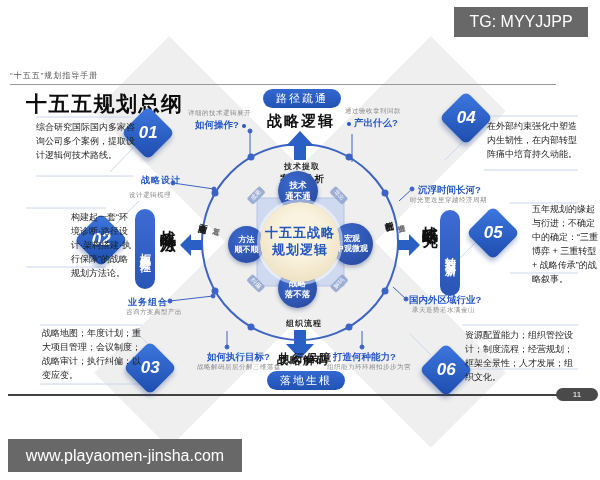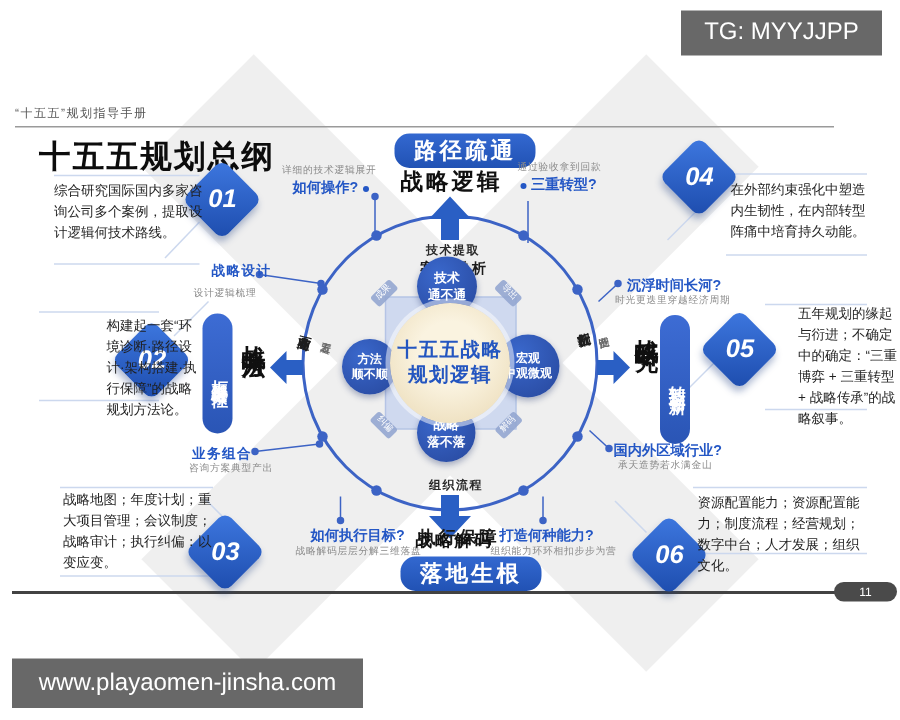--- a/index.html
+++ b/index.html
@@ -19,21 +19,21 @@
   .footer-line{left:8px;top:394px;width:549px;height:2px;background:#424242;}
   .page-pill{left:556px;top:388px;width:42px;height:13px;background:#4a4a4a;border-radius:7px;
              color:#fff;font-size:8px;display:flex;align-items:center;justify-content:center;}
   
   .diamond{width:38px;height:38px;border-radius:6px;transform:rotate(45deg);
            background:linear-gradient(135deg,#3e78e0,#1d4cad);box-shadow:2px 3px 5px rgba(30,60,130,.35);
            display:flex;align-items:center;justify-content:center;}
   .diamond span{transform:rotate(-45deg);color:#fff;font-size:17px;font-weight:800;font-style:italic;}
   .step-text{font-size:9px;font-weight:400;color:#1f1f1f;line-height:1.55;text-align:left;}
   
-  .pill{background:linear-gradient(180deg,#3368d0,#2152b4);color:#fff;font-size:15px;font-weight:700;
+  .pill{background:linear-gradient(180deg,#3368d0,#2152b4);color:#fff;font-size:11px;font-weight:400;
         padding:2px 13px;border-radius:10px;letter-spacing:2px;}
   .big-h{font-size:15px;font-weight:900;color:#101010;letter-spacing:2px;}
   .v-pill{background:linear-gradient(180deg,#3d6cd4,#2a55b5);color:#fff;font-size:11px;font-weight:800;
           writing-mode:vertical-rl;text-orientation:upright;border-radius:11px;
           display:flex;align-items:center;justify-content:center;letter-spacing:2px;}
   .v-head{writing-mode:vertical-rl;text-orientation:upright;font-size:16px;font-weight:900;color:#101010;letter-spacing:2px;}
   
   .q{font-size:9.5px;font-weight:800;color:#2457c5;display:flex;align-items:center;gap:3px;}
   .hint{font-size:6.5px;color:#8a8a8a;letter-spacing:.5px;white-space:nowrap;}
   .blue-lab{font-size:9px;font-weight:800;color:#2457c5;letter-spacing:1px;}
@@ -157,33 +157,33 @@
   <div class="abs step-text" style="left:487px;top:120px;width:92px;">在外部约束强化中塑造内生韧性，在内部转型阵痛中培育持久动能。</div>
 
   <div class="abs diamond" style="left:474px;top:214px;">
       <span>05</span>
     </div>
   <div class="abs step-text" style="left:512px;top:203px;width:68px;margin-left:20px;">五年规划的缘起与衍进；不确定中的确定：“三重博弈 + 三重转型 + 战略传承”的战略叙事。</div>
 
   <div class="abs diamond" style="left:427px;top:351px;">
       <span>06</span>
     </div>
-  <div class="abs step-text" style="left:465px;top:329px;width:112px;">资源配置能力；资源配置能力；制度流程；经营规划；数字中台；人才发展；组织文化。</div>
+  <div class="abs step-text" style="left:465px;top:329px;width:112px;">资源配置能力；组织管控设计；制度流程；经营规划；框架全景性；人才发展；组织文化。</div>
 
   <div class="abs pill" style="left:263px;top:89px;">路径疏通</div>
   <div class="abs big-h" style="left:267px;top:112px;">战略逻辑</div>
   <div class="abs hint" style="left:188px;top:109px;">详细的技术逻辑展开</div>
   <div class="abs q" style="left:195px;top:119px;">
     <span>如何操作?</span>
       <span class="dot"></span>
   </div>
   <div class="abs hint" style="left:345px;top:107px;">通过验收拿到回款</div>
   <div class="abs q" style="left:347px;top:117px;">
     <span class="dot"></span>
-      <span>三重转型?</span>
+      <span>产出什么?</span>
   </div>
   <div class="abs dk-lab" style="left:280px;top:149px;">案例透析</div>
   <div class="abs dk-lab2" style="left:284px;top:161px;">技术提取</div>
 
   <div class="abs dk-lab2" style="left:286px;top:318px;">组织流程</div>
   <div class="abs dk-lab" style="left:279px;top:327px;font-size:11.5px;">执行保障</div>
   <div class="abs big-h" style="left:277px;top:353px;font-size:11px;">战略解码</div>
   <div class="abs pill" style="left:267px;top:371px;">落地生根</div>
   <div class="abs q" style="left:207px;top:351px;">
     <span>如何执行目标?</span>

